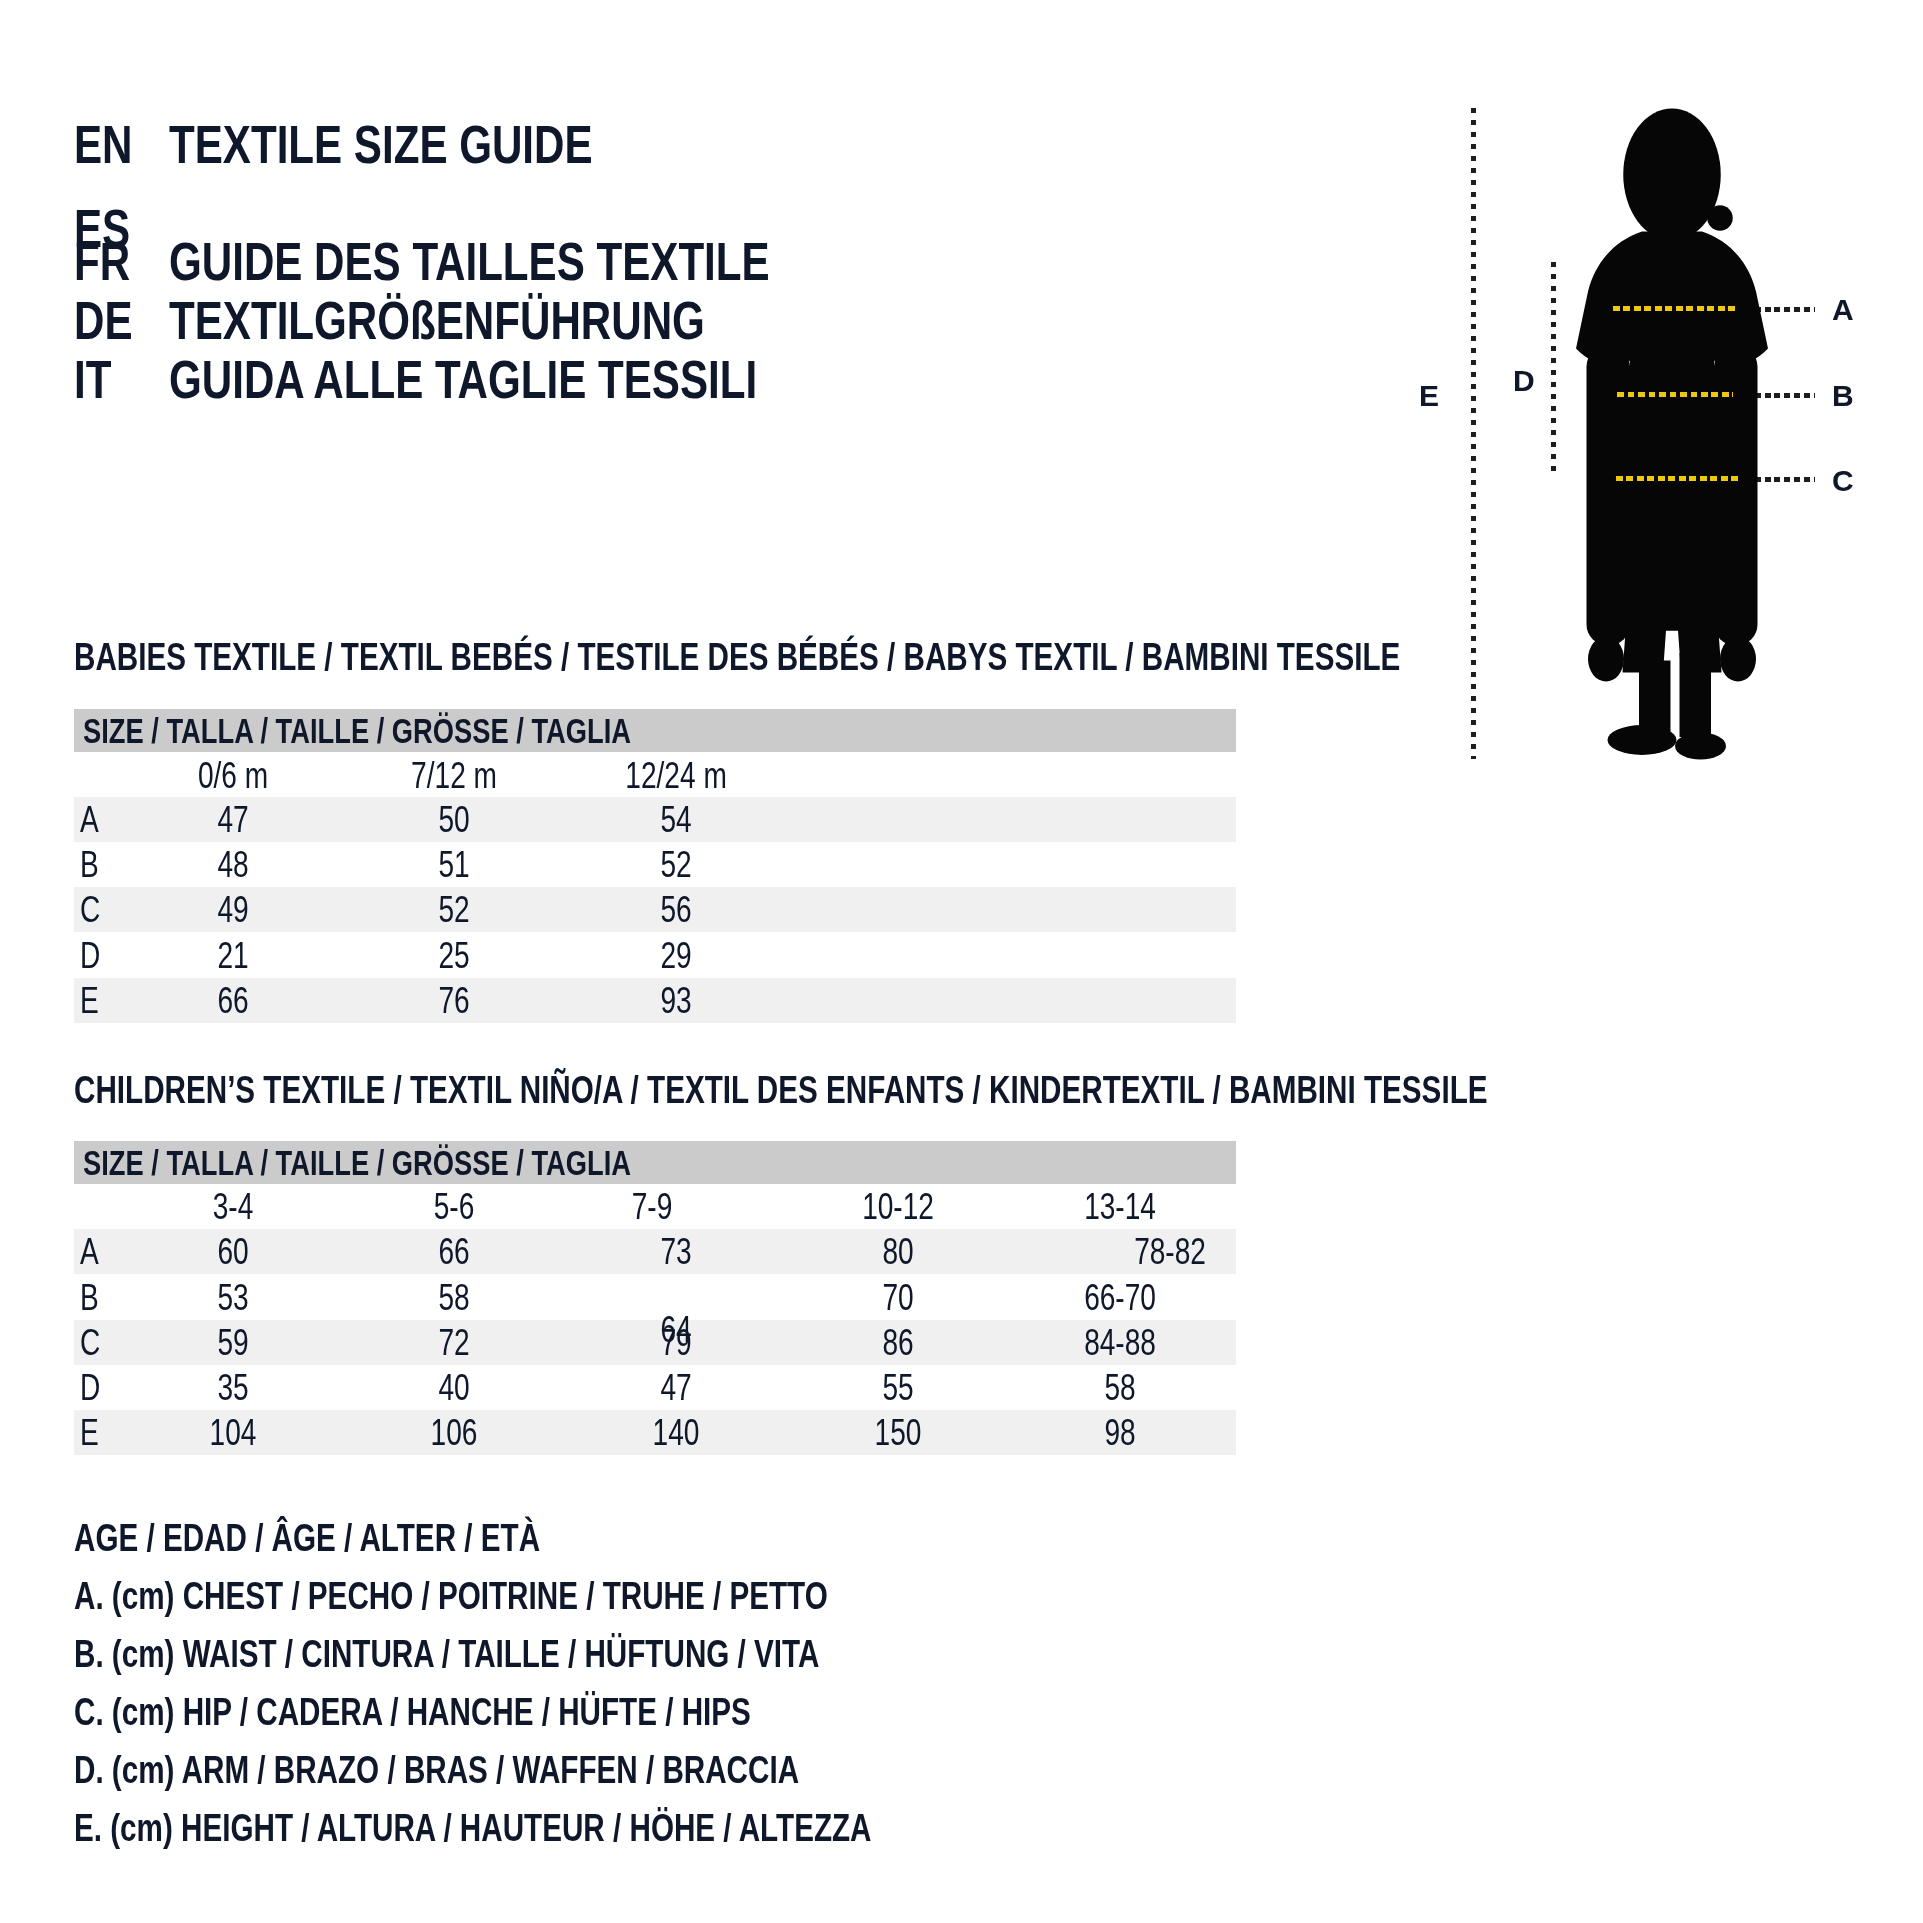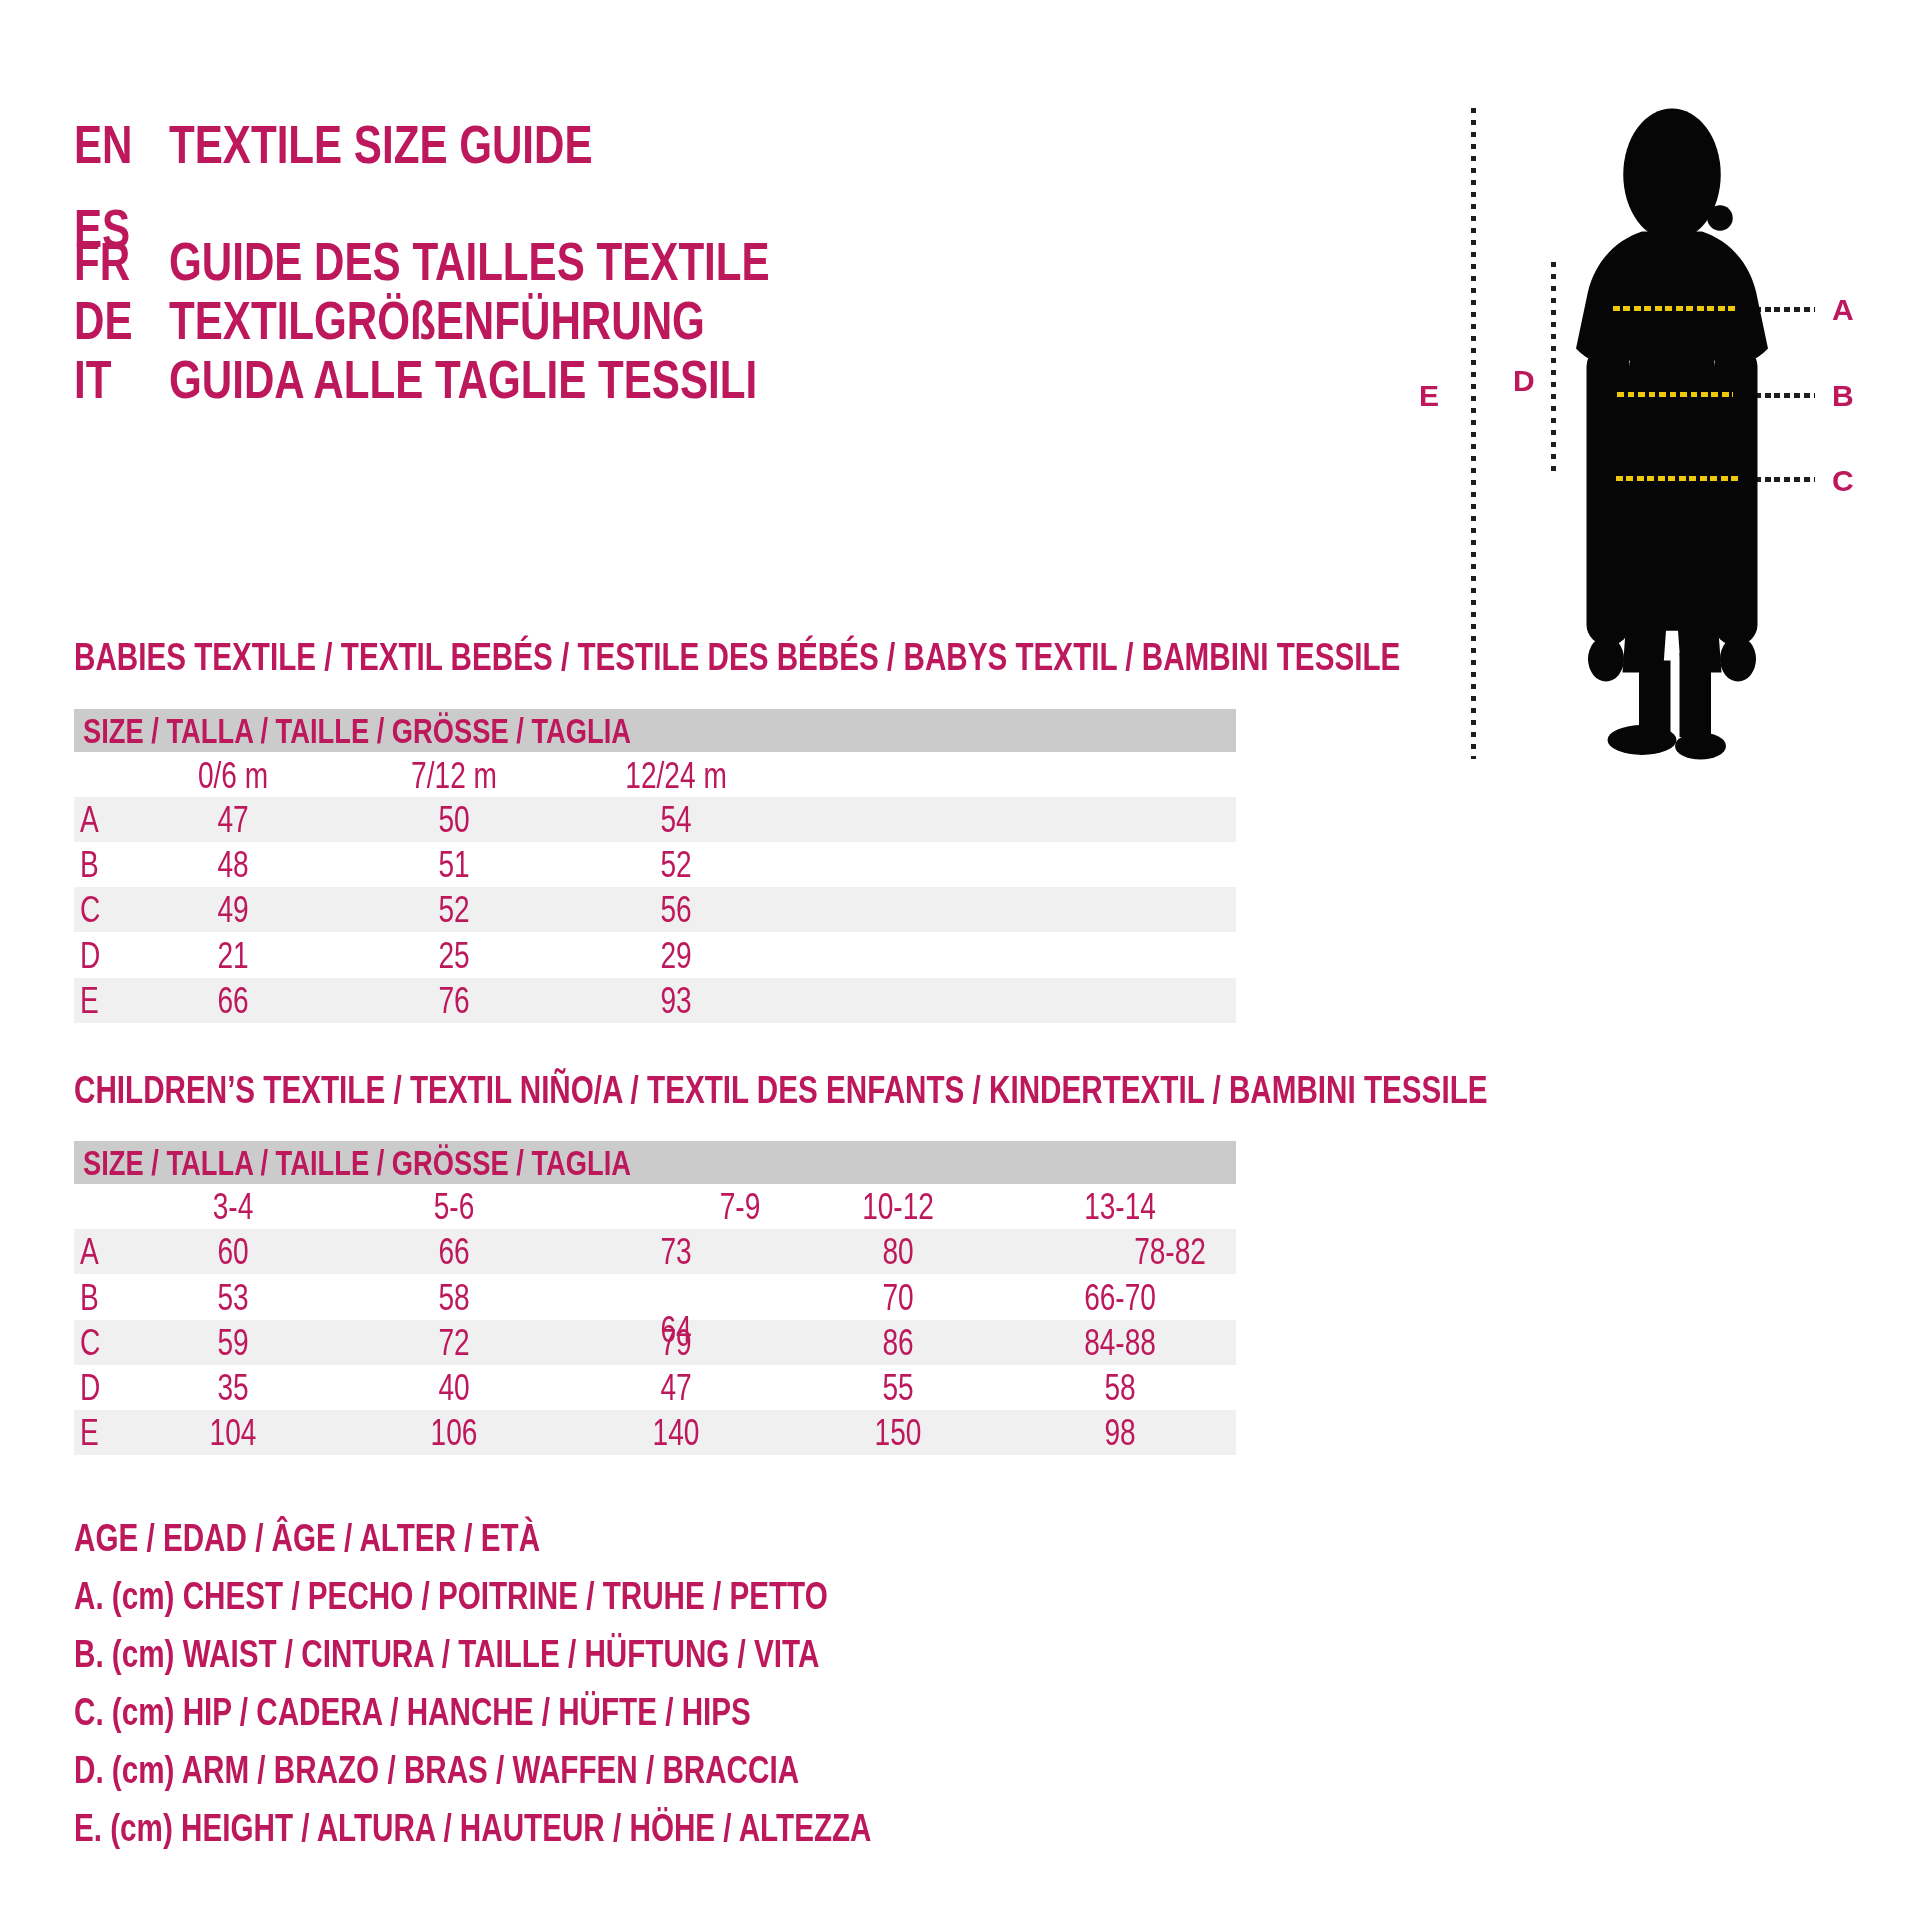--- a/index.html
+++ b/index.html
@@ -1,18 +1,18 @@
 <!DOCTYPE html>
 <html style="font-size:12px"><head>
 <meta charset="utf-8">
 <style>
   html,body{margin:0;padding:0;background:#ffffff;}
   .page{
     position:relative;width:1924px;height:1924px;background:#ffffff;overflow:hidden;
-    font-family:"Liberation Sans", sans-serif;color:#be185d;
+    font-family:"Liberation Sans", sans-serif;color:#0f172a;
   }
   
   .cx{display:inline-block;transform:scaleX(0.78);transform-origin:0 50%;white-space:nowrap;}
   .cxc{display:inline-block;transform:scaleX(0.78);transform-origin:50% 50%;white-space:nowrap;}
 
   
   .lang-row{position:absolute;left:74px;height:60px;line-height:60px;font-size:54px;font-weight:700;}
   .lang-code{position:absolute;left:0;top:0;}
   .lang-label{position:absolute;left:95px;top:0;}
 
@@ -146,21 +146,21 @@
     <div class="cell" style="left:586px;top:978px;"><span class="cxc">93</span></div>
   </div>
 
   <div>
     <div class="section-h" style="top:1068px;"><span class="cx">CHILDREN’S TEXTILE / TEXTIL NIÑO/A / TEXTIL DES ENFANTS / KINDERTEXTIL / BAMBINI TESSILE</span></div>
 
     <div class="size-bar" style="top:1141px;"><span class="cx">SIZE / TALLA / TAILLE / GRÖSSE / TAGLIA</span></div>
 
     <div class="cell colhead" style="left:143px;top:1184px;"><span class="cxc">3-4</span></div>
     <div class="cell colhead" style="left:364px;top:1184px;"><span class="cxc">5-6</span></div>
-    <div class="cell colhead" style="left:586px;top:1184px;text-align:right;"><span class="cxc">7-9</span></div>
+    <div class="cell colhead" style="left:562px;top:1184px;"><span class="cxc">7-9</span></div>
     <div class="cell colhead" style="left:808px;top:1184px;"><span class="cxc">10-12</span></div>
     <div class="cell colhead" style="left:1030px;top:1184px;"><span class="cxc">13-14</span></div>
 
     <div class="stripe" style="top:1229px;"></div>
     <div class="stripe" style="top:1320px;"></div>
     <div class="stripe" style="top:1410px;"></div>
 
     <div class="rowlab" style="top:1229px;"><span class="cx">A</span></div>
     <div class="rowlab" style="top:1275px;"><span class="cx">B</span></div>
     <div class="rowlab" style="top:1320px;"><span class="cx">C</span></div>

